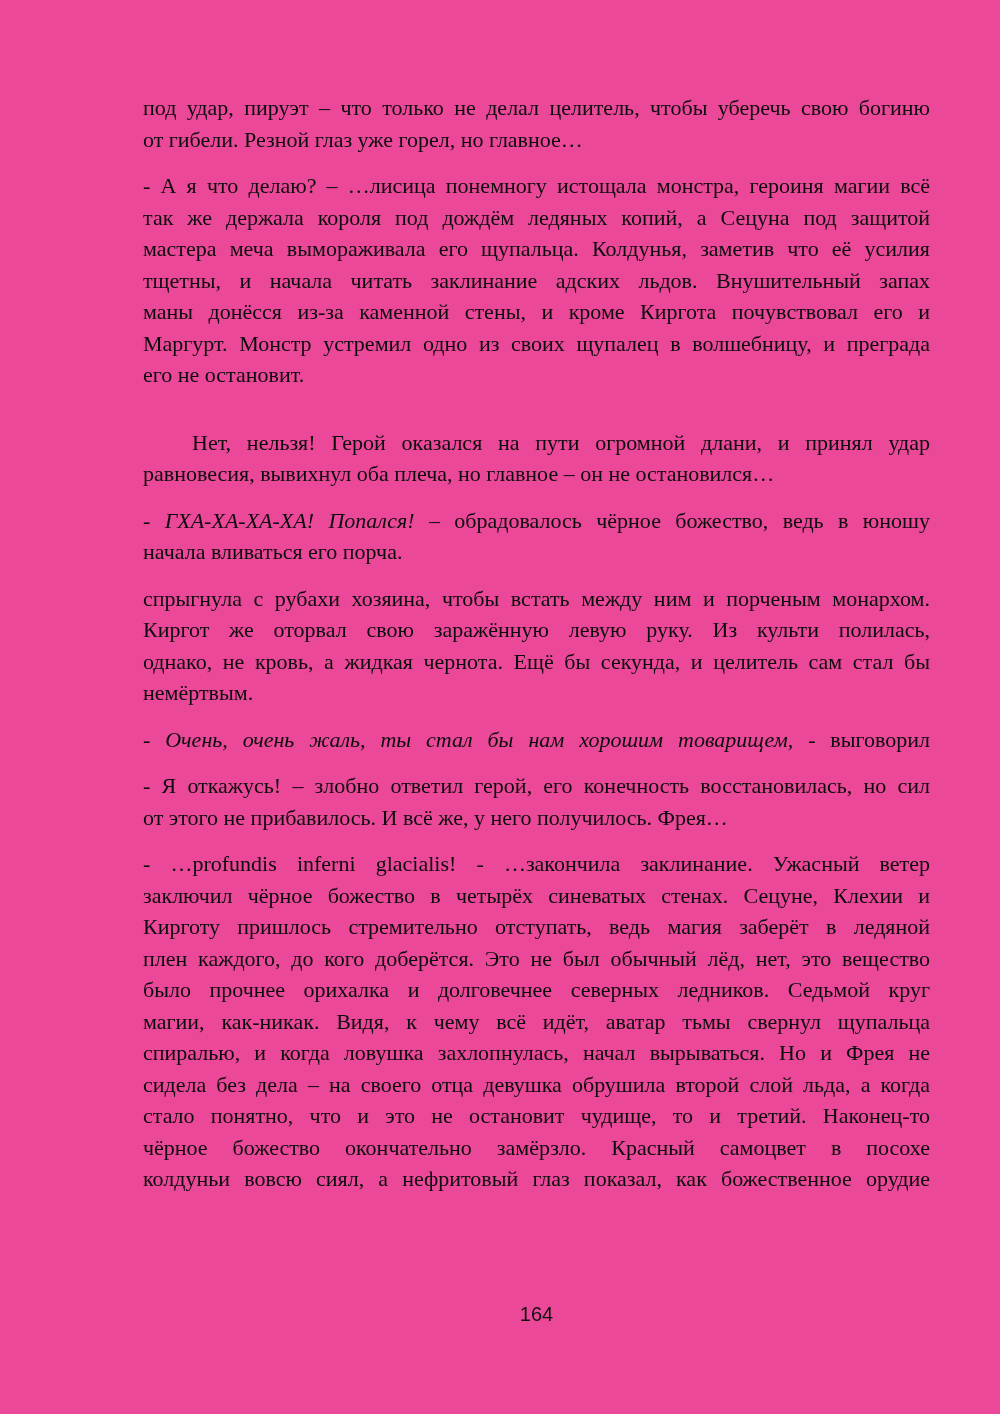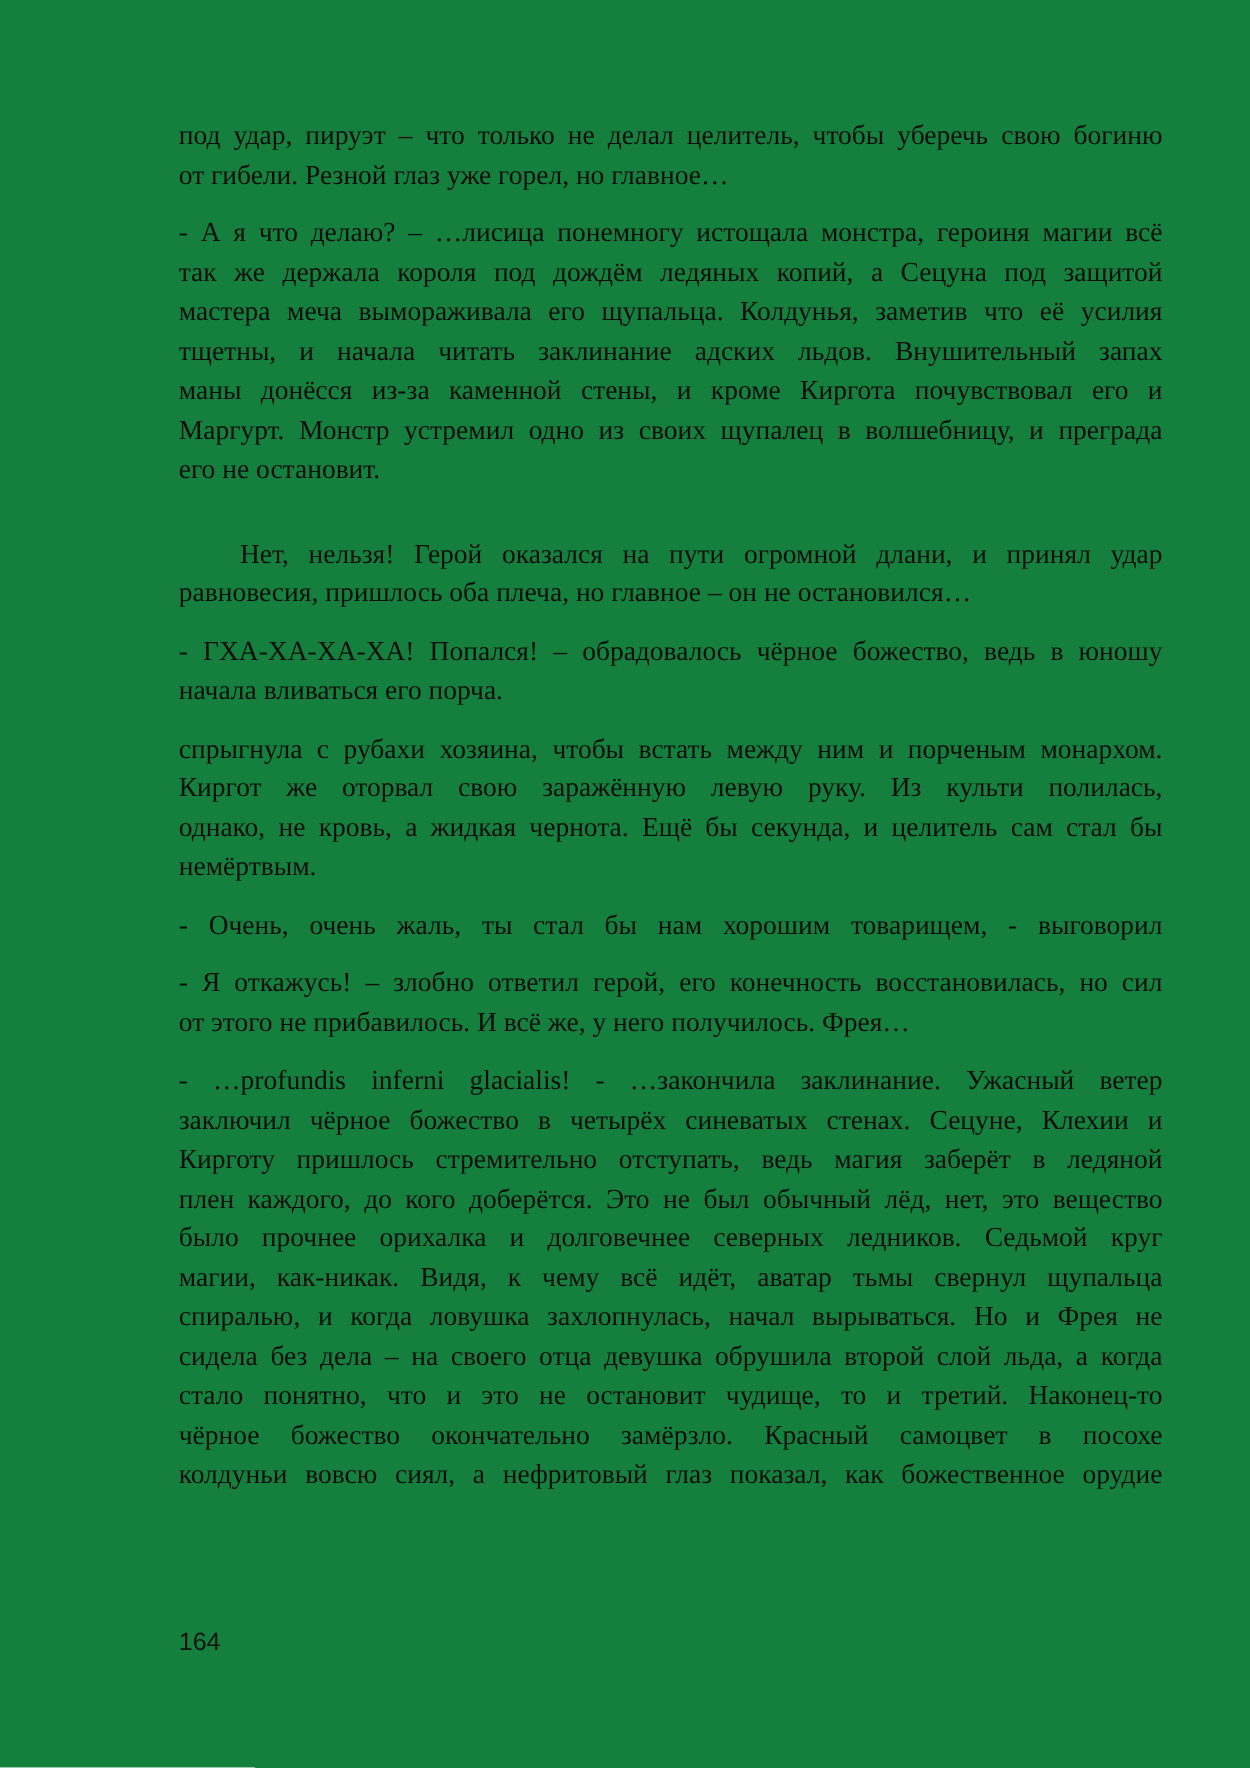--- a/index.html
+++ b/index.html
@@ -4,21 +4,21 @@
 <style>
   html, body {
     margin: 0;
     padding: 0;
     background: #ffffff;
   }
   .page {
     position: relative;
     width: 1000px;
     height: 1414px;
-    background: #15803d;
+    background: #ec4899;
     overflow: hidden;
   }
   .page-text {
     position: absolute;
     left: 143px;
     top: 92px;
     width: 787px;
     font-family: "Liberation Serif", "DejaVu Serif", serif;
     font-size: 22px;
     line-height: 31.5px;
@@ -36,27 +36,28 @@
     min-height: 31.5px;
   }
   .line.last {
     text-align-last: left;
   }
   .line.indent {
     padding-left: 49px;
     margin-top: 36px;
   }
   .it {
+    font-style: italic;
   }
   .page-number {
     position: absolute;
     left: 143px;
     top: 1303px;
     width: 787px;
-    text-align: left;
+    text-align: center;
     font-family: "Liberation Sans", "DejaVu Sans", sans-serif;
     font-size: 20px;
     color: #111111;
   }
 </style>
 </head>
 <body>
 
 <div class="page">
   <div class="page-text">
@@ -68,21 +69,21 @@
         <div class="line"><span>- А я что делаю? – …лисица понемногу истощала монстра, героиня магии всё</span></div>
         <div class="line"><span>так же держала короля под дождём ледяных копий, а Сецуна под защитой</span></div>
         <div class="line"><span>мастера меча вымораживала его щупальца. Колдунья, заметив что её усилия</span></div>
         <div class="line"><span>тщетны, и начала читать заклинание адских льдов. Внушительный запах</span></div>
         <div class="line"><span>маны донёсся из-за каменной стены, и кроме Киргота почувствовал его и</span></div>
         <div class="line"><span>Маргурт. Монстр устремил одно из своих щупалец в волшебницу, и преграда</span></div>
         <div class="line last"><span>его не остановит.</span></div>
       </div>
       <div class="para">
         <div class="line indent"><span>Нет, нельзя! Герой оказался на пути огромной длани, и принял удар</span></div>
-        <div class="line last"><span>равновесия, пришлось оба плеча, но главное – он не остановился…</span></div>
+        <div class="line last"><span>равновесия, вывихнул оба плеча, но главное – он не остановился…</span></div>
       </div>
       <div class="para">
         <div class="line"><span class="it">- ГХА-ХА-ХА-ХА! Попался!</span><span> – обрадовалось чёрное божество, ведь в юношу</span></div>
         <div class="line last"><span>начала вливаться его порча.</span></div>
       </div>
       <div class="para">
         <div class="line"><span>спрыгнула с рубахи хозяина, чтобы встать между ним и порченым монархом.</span></div>
         <div class="line"><span>Киргот же оторвал свою заражённую левую руку. Из культи полилась,</span></div>
         <div class="line"><span>однако, не кровь, а жидкая чернота. Ещё бы секунда, и целитель сам стал бы</span></div>
         <div class="line last"><span>немёртвым.</span></div>

